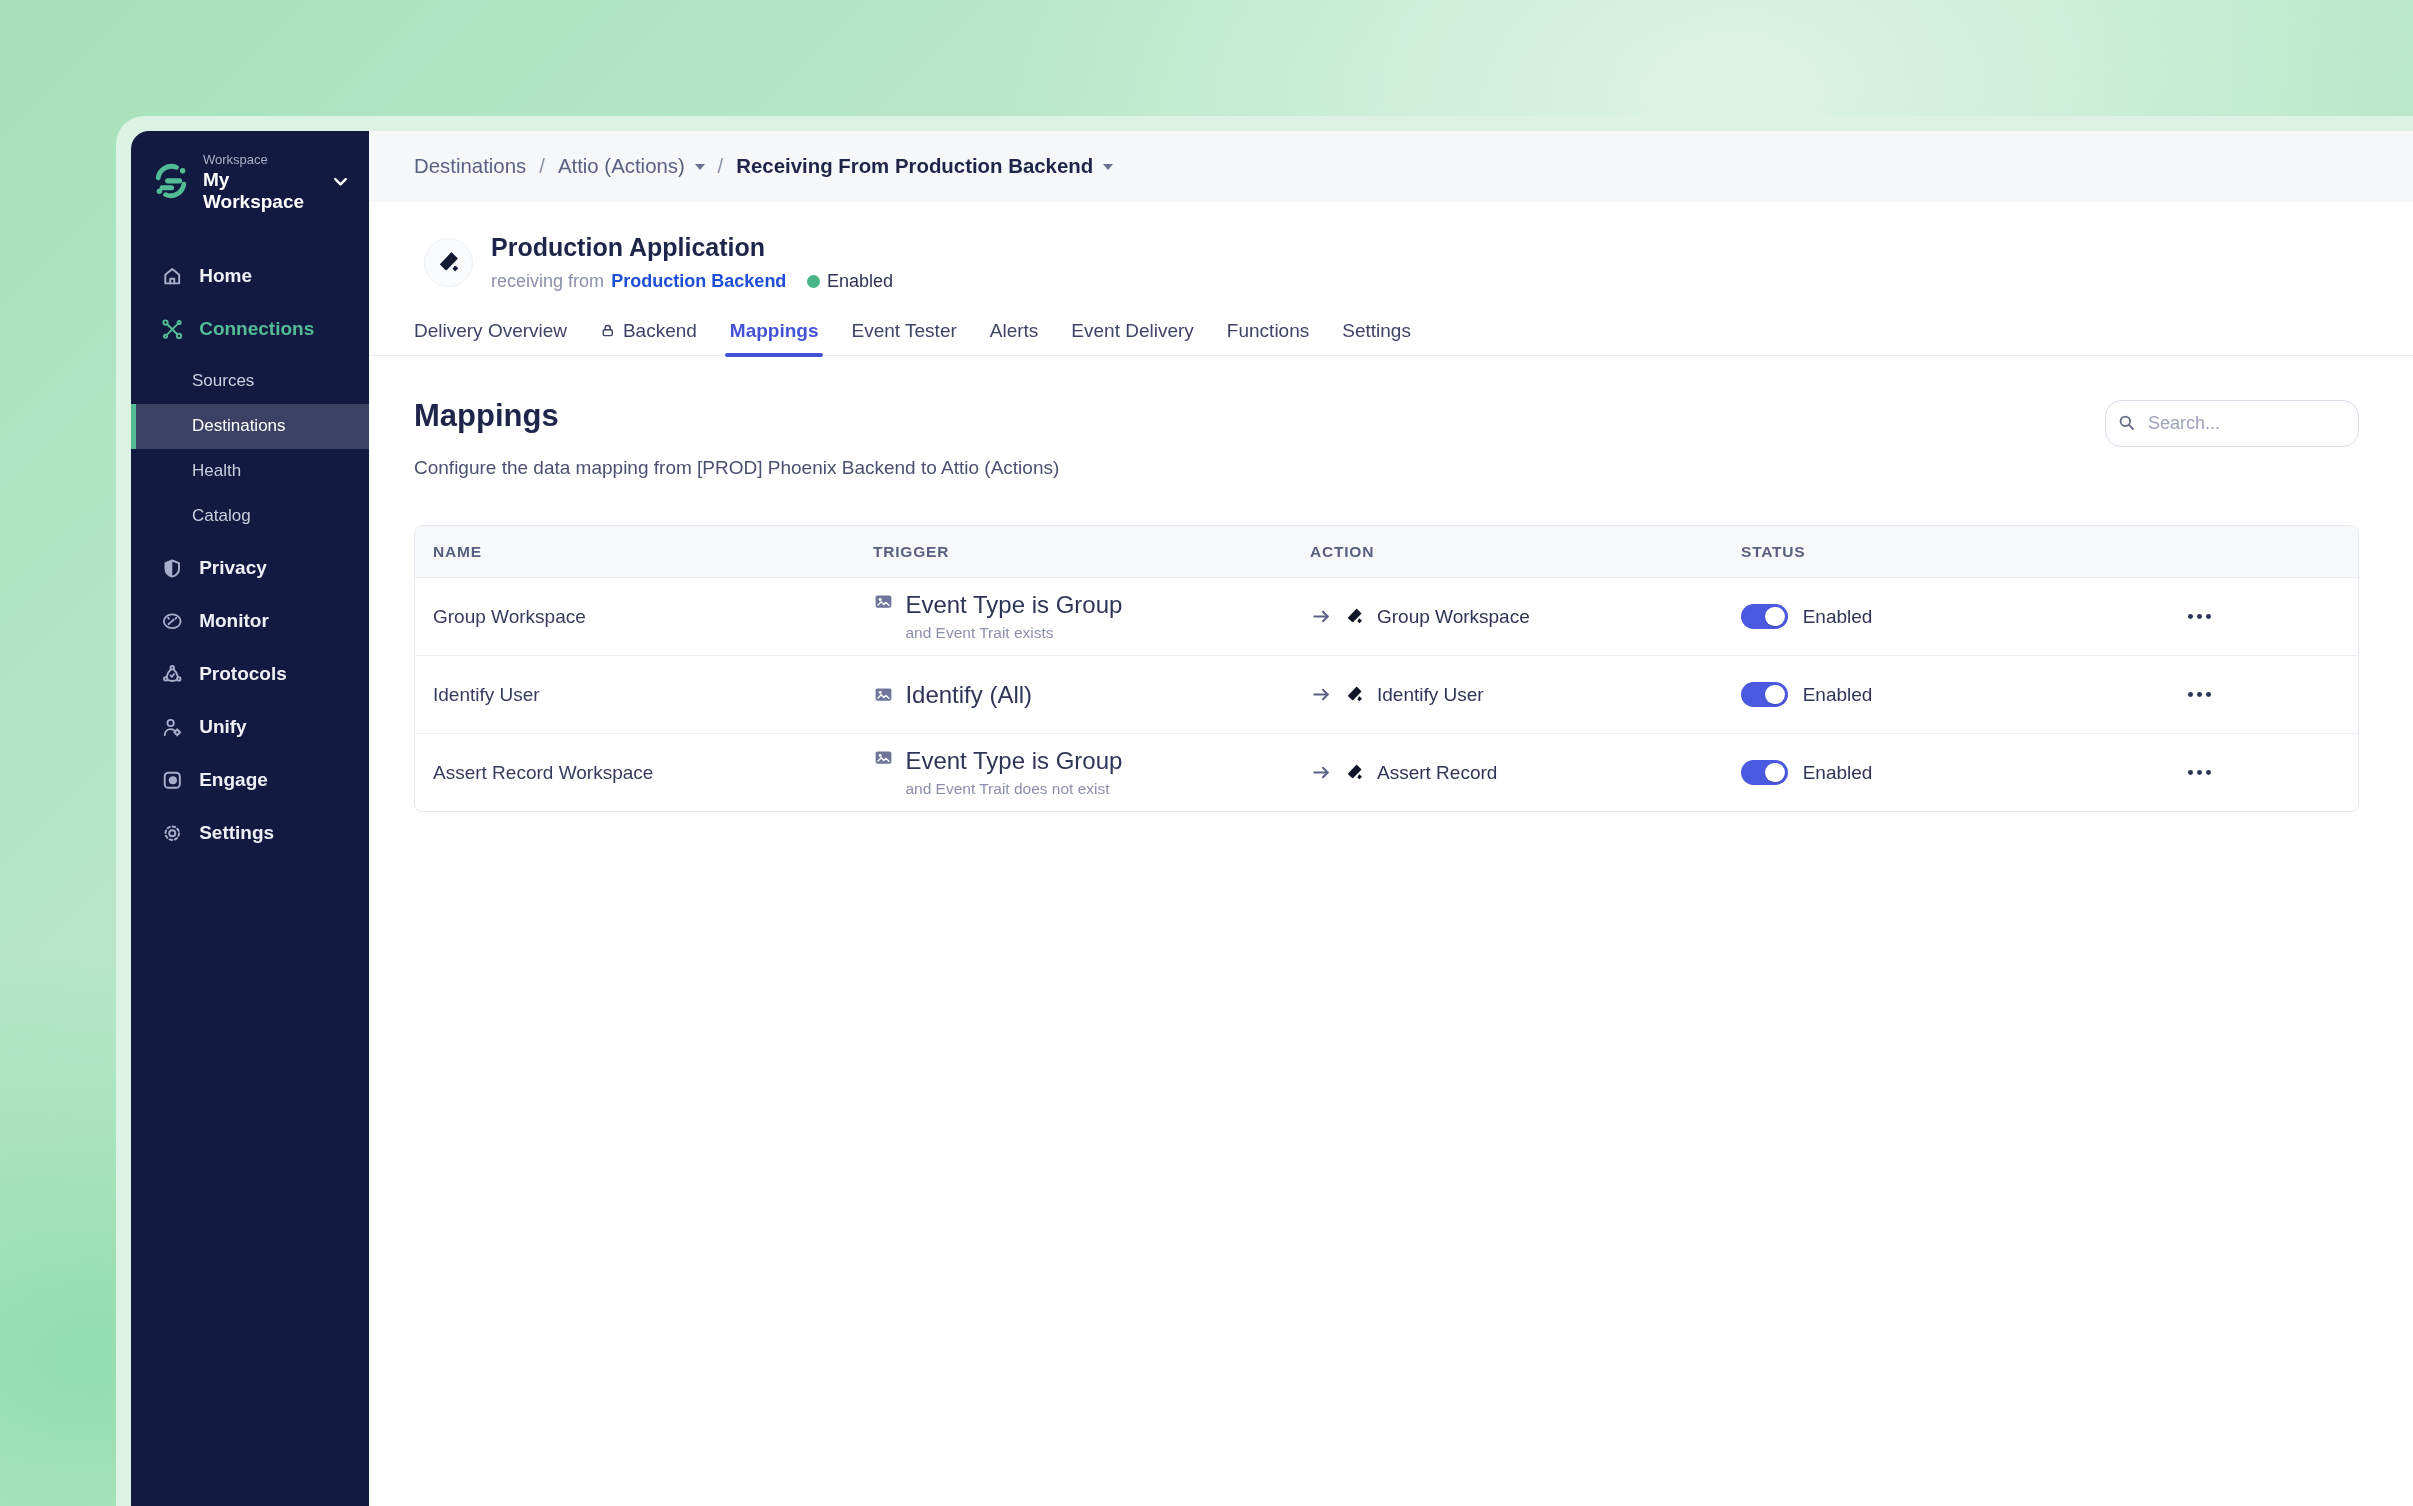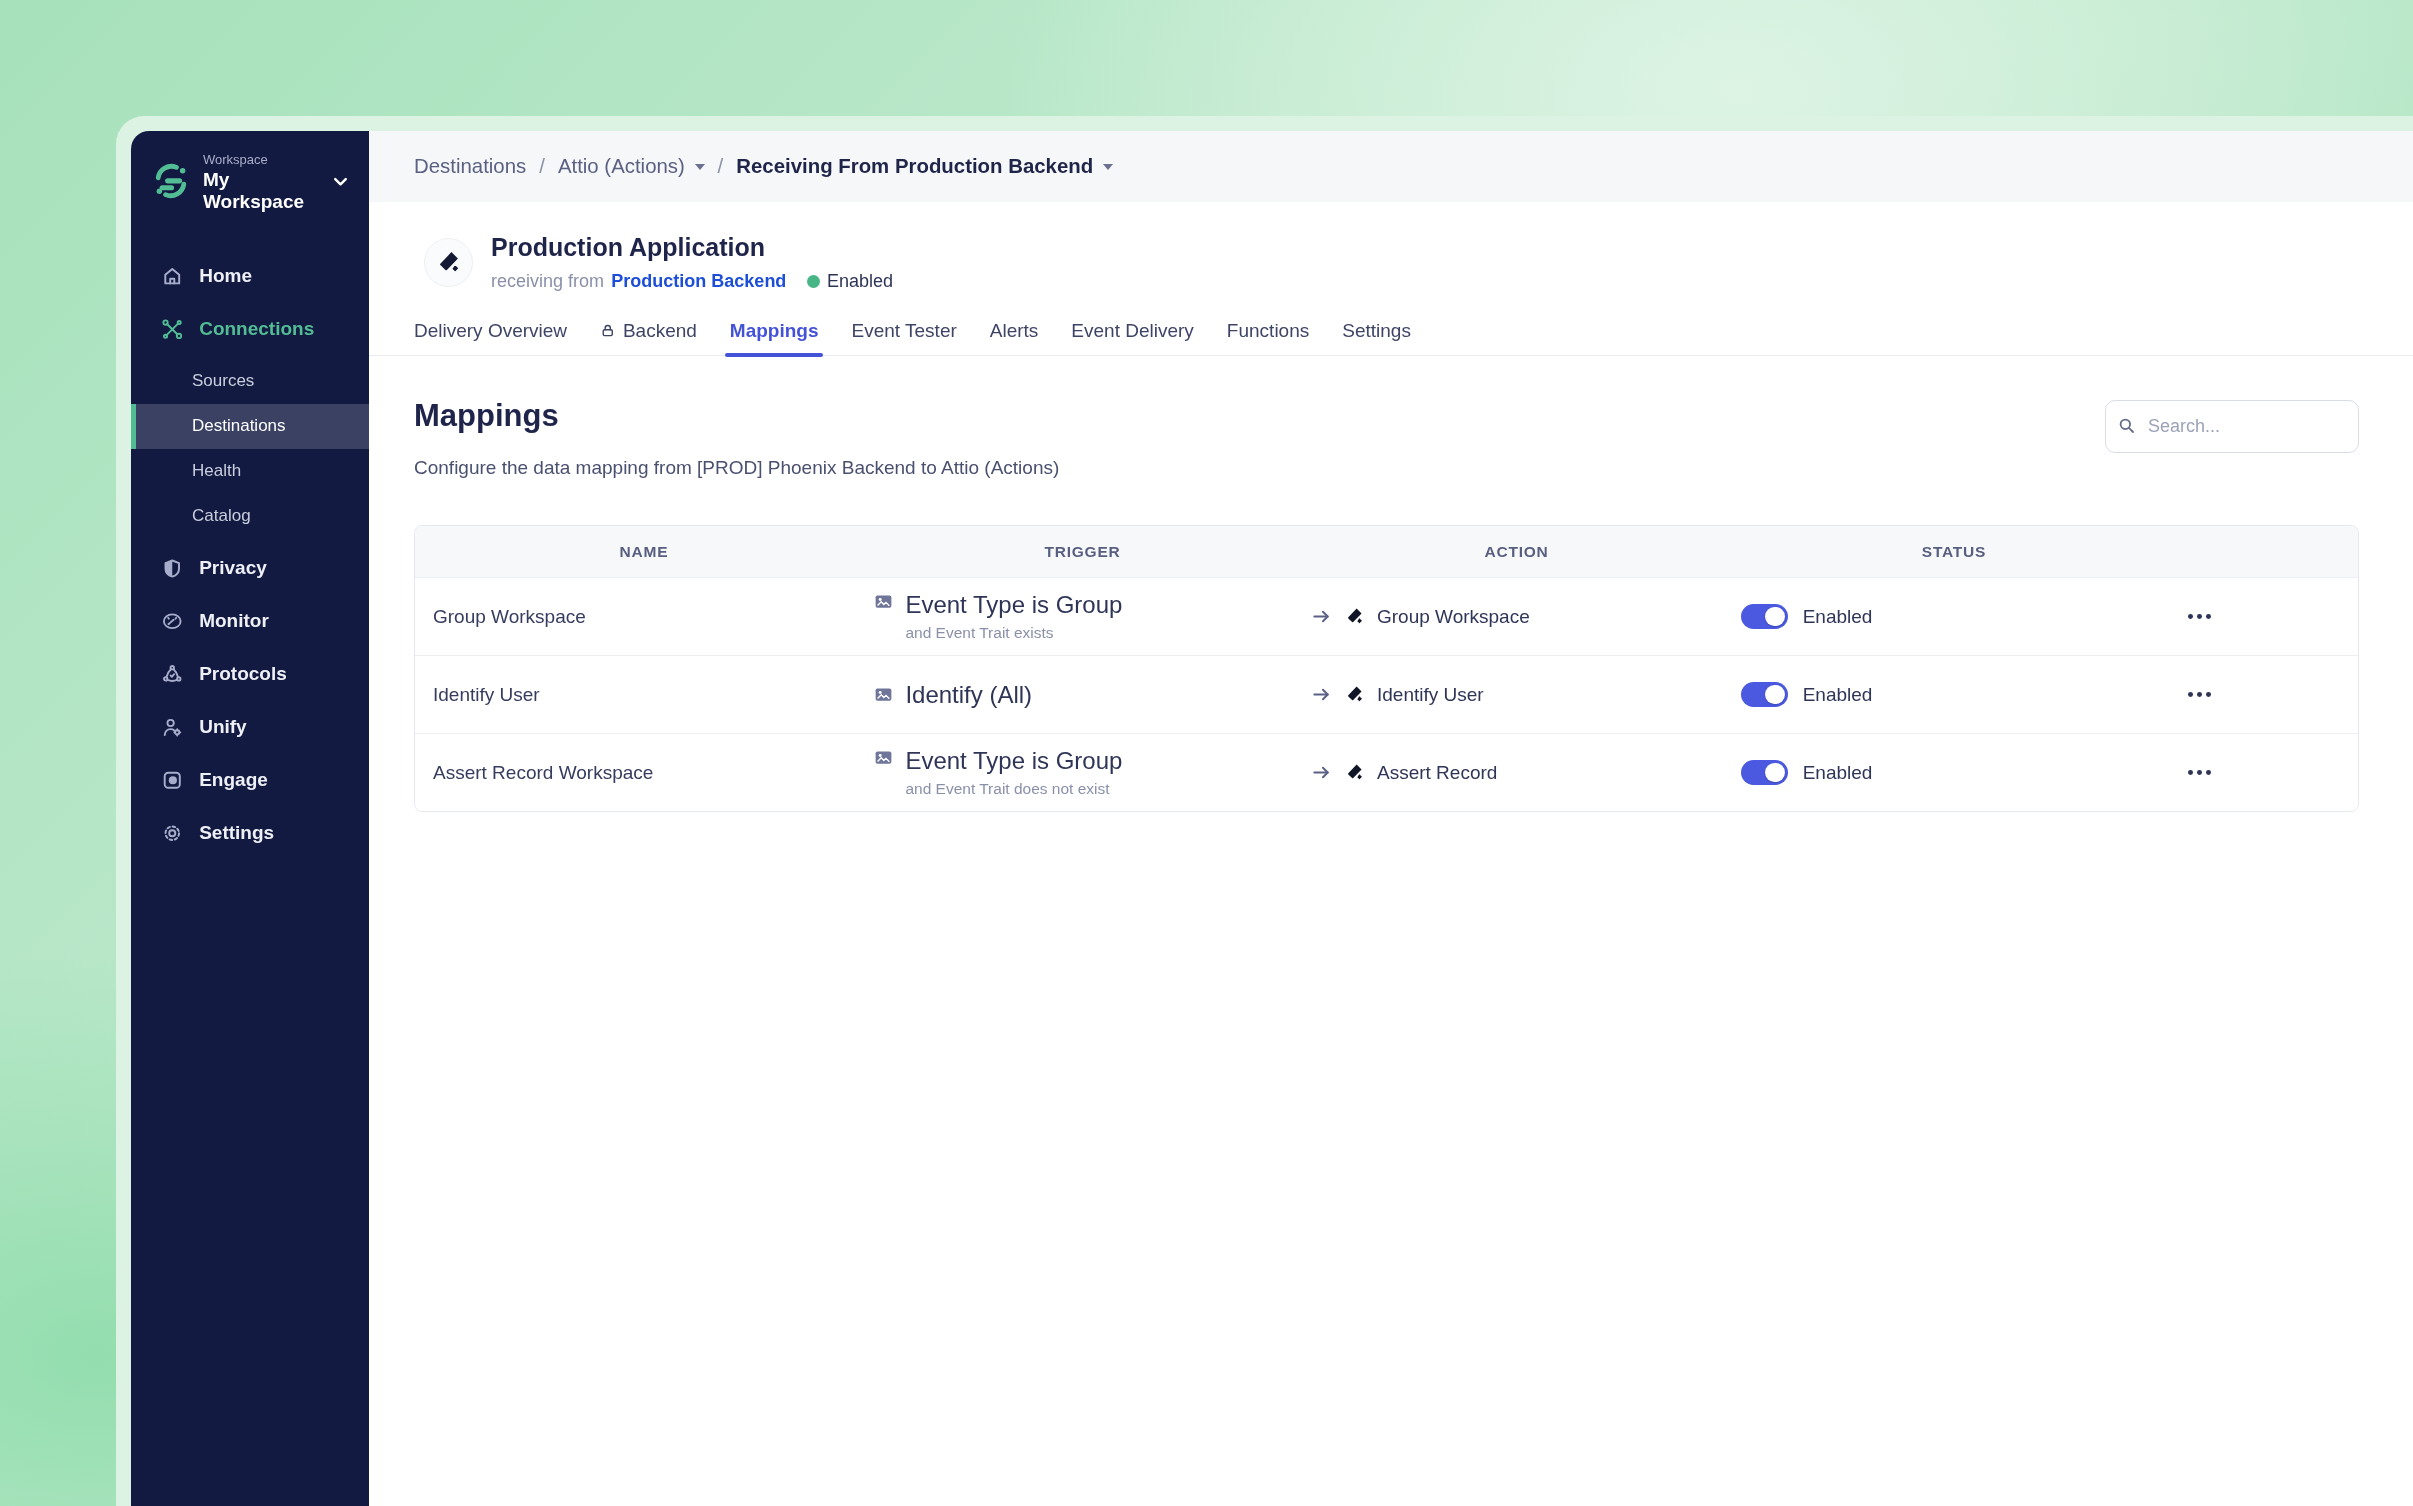--- a/index.html
+++ b/index.html
@@ -55,29 +55,29 @@
   .tab{position:relative;display:flex;align-items:center;gap:7.3px;padding-bottom:13px;
        font-size:19px;color:#3E4466;cursor:pointer;white-space:nowrap;}
   .tab.active{color:#4452D8;font-weight:700;}
   .tab.active::after{content:"";position:absolute;left:-4.9px;right:-4.9px;bottom:-1.6px;height:4.1px;
                      background:#4452D8;border-radius:2.4px;}
 
   .content{flex:1;padding:42px 54px 0 45px;}
   .content-head{display:flex;justify-content:space-between;align-items:flex-start;}
   .sec-title{font-size:31px;font-weight:700;color:#1F244A;}
   .sec-desc{margin-top:23px;font-size:19px;color:#4A5070;}
-  .search{display:flex;align-items:center;gap:9px;width:254px;height:53px;box-sizing:border-box;
-          border:1.6px solid #DADDE8;border-radius:10px;background:#fff;padding:0 11.4px;margin-top:1.6px;}
+  .search{display:flex;align-items:center;gap:9px;width:254px;height:47px;box-sizing:border-box;
+          border:1.6px solid #DADDE8;border-radius:16px;background:#fff;padding:0 11.4px;margin-top:1.6px;}
   .search input{flex:1;min-width:0;border:none;outline:none;background:transparent;
                 font-size:18px;color:#333a5c;font-family:inherit;}
   .search input::placeholder{color:#9CA2B8;}
 
   .maptable{margin-top:46px;border:1.6px solid #E6E8EF;border-radius:8.2px;overflow:hidden;}
   .trow{display:grid;grid-template-columns:440px 437px 431px 444px 1fr;align-items:center;}
-  .thead{background:#F7F8FA;height:51px;font-size:15.5px;font-weight:700;letter-spacing:0.8px;color:#585E7F;text-align:center;}
+  .thead{background:#F7F8FA;height:51px;font-size:15.5px;font-weight:700;letter-spacing:0.8px;color:#585E7F;}
   .th,.td{padding-left:18px;}
   .trow.data{height:77px;border-top:1.6px solid #EDEFF4;background:#ffffff;}
   .cell-name{font-size:19px;color:#363C5E;}
   .cell-trigger{display:flex;align-items:flex-start;gap:11.4px;}
   .cell-trigger .ic{margin-top:0.8px;flex:none;display:flex;}
   .trigger-text{display:flex;flex-direction:column;gap:5.7px;}
   .trigger-main{font-size:24px;color:#2F3557;}
   .trigger-sub{font-size:15.5px;color:#8A90AA;}
   .trigger-sub:empty{display:none;}
   .cell-action{display:flex;align-items:center;gap:12.2px;font-size:19px;color:#2F3557;}

